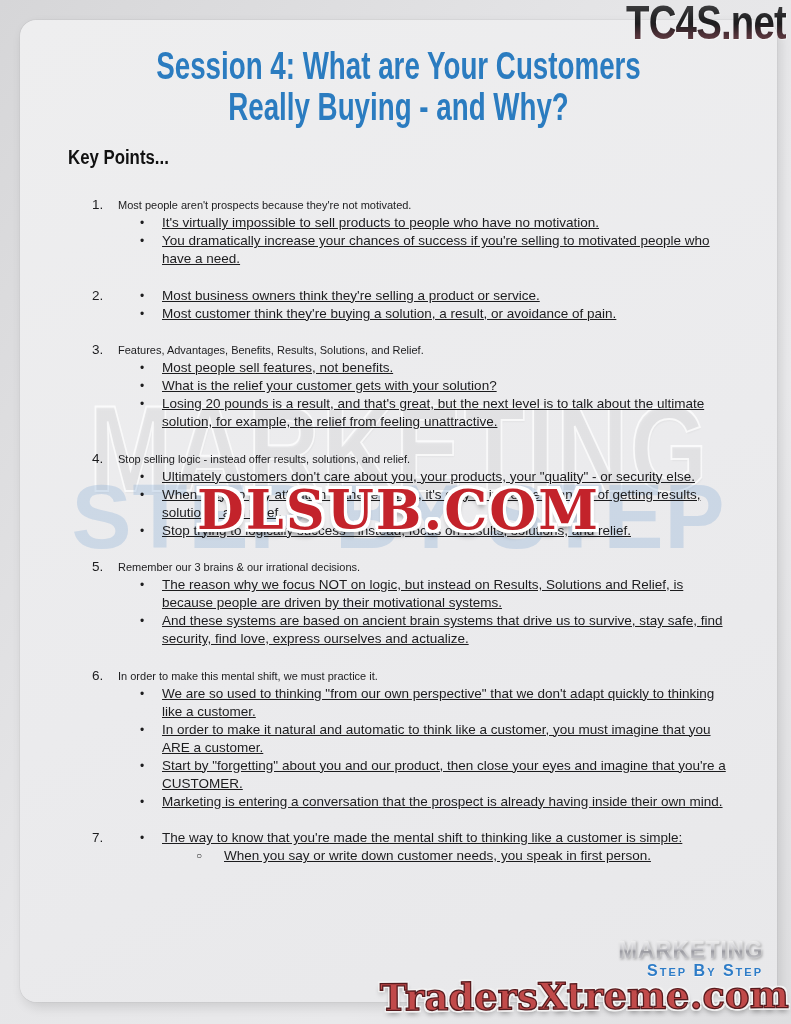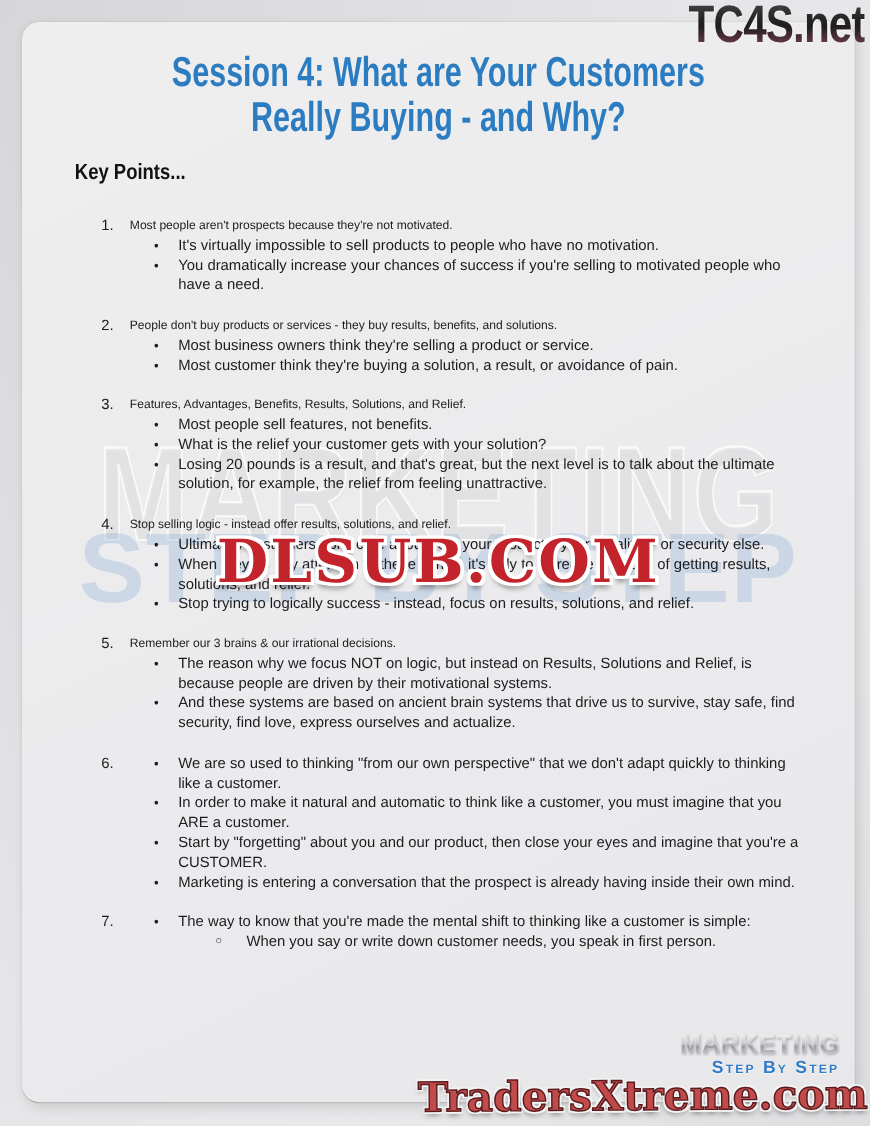--- a/index.html
+++ b/index.html
@@ -58,21 +58,21 @@
     font-size:13.5px;line-height:18px;color:var(--body-text);
   }
   .kp-content{flex:1;}
   .kp-text{font-size:11px;line-height:18px;color:var(--body-text);}
   .bullet{display:flex;font-size:13.5px;line-height:18px;color:var(--body-text);}
   .bullet.l1{padding-left:22px;}
   .bullet.l2{padding-left:78px;}
   .bullet .mk{flex:none;width:22px;}
   .bullet.l1 .mk{font-size:12px;}
   .bullet.l2 .mk{width:28px;font-size:10px;line-height:18px;}
-  .bullet .bt{flex:1;}
+  .bullet .bt{flex:1;text-decoration:underline;}
   
   .wm-marketing{
     position:absolute;top:368px;left:50%;z-index:1;
     transform:translateX(-50%) scaleX(0.82);transform-origin:center top;
     font-size:122px;font-weight:bold;line-height:1;white-space:nowrap;
     color:transparent;-webkit-text-stroke:2px rgba(255,255,255,0.75);
     letter-spacing:2px;
     text-shadow:1px 2px 2px rgba(0,0,0,0.04);
   }
   .wm-step{
@@ -147,21 +147,20 @@
           </div>
           <div class="bullet l1">
             <span class="mk">•</span>
             <span class="bt">You dramatically increase your chances of success if you're selling to motivated people who have a need.</span>
           </div>
         </div>
       </div>
       <div class="kp-item">
         <div class="kp-num">2.</div>
         <div class="kp-content">
-          <div class="kp-text">People don't buy products or services - they buy results, benefits, and solutions.</div>
           <div class="bullet l1">
             <span class="mk">•</span>
             <span class="bt">Most business owners think they're selling a product or service.</span>
           </div>
           <div class="bullet l1">
             <span class="mk">•</span>
             <span class="bt">Most customer think they're buying a solution, a result, or avoidance of pain.</span>
           </div>
         </div>
       </div>
@@ -211,20 +210,21 @@
           </div>
           <div class="bullet l1">
             <span class="mk">•</span>
             <span class="bt">And these systems are based on ancient brain systems that drive us to survive, stay safe, find security, find love, express ourselves and actualize.</span>
           </div>
         </div>
       </div>
       <div class="kp-item">
         <div class="kp-num">6.</div>
         <div class="kp-content">
+          <div class="kp-text">In order to make this mental shift, we must practice it.</div>
           <div class="bullet l1">
             <span class="mk">•</span>
             <span class="bt">We are so used to thinking "from our own perspective" that we don't adapt quickly to thinking like a customer.</span>
           </div>
           <div class="bullet l1">
             <span class="mk">•</span>
             <span class="bt">In order to make it natural and automatic to think like a customer, you must imagine that you ARE a customer.</span>
           </div>
           <div class="bullet l1">
             <span class="mk">•</span>

